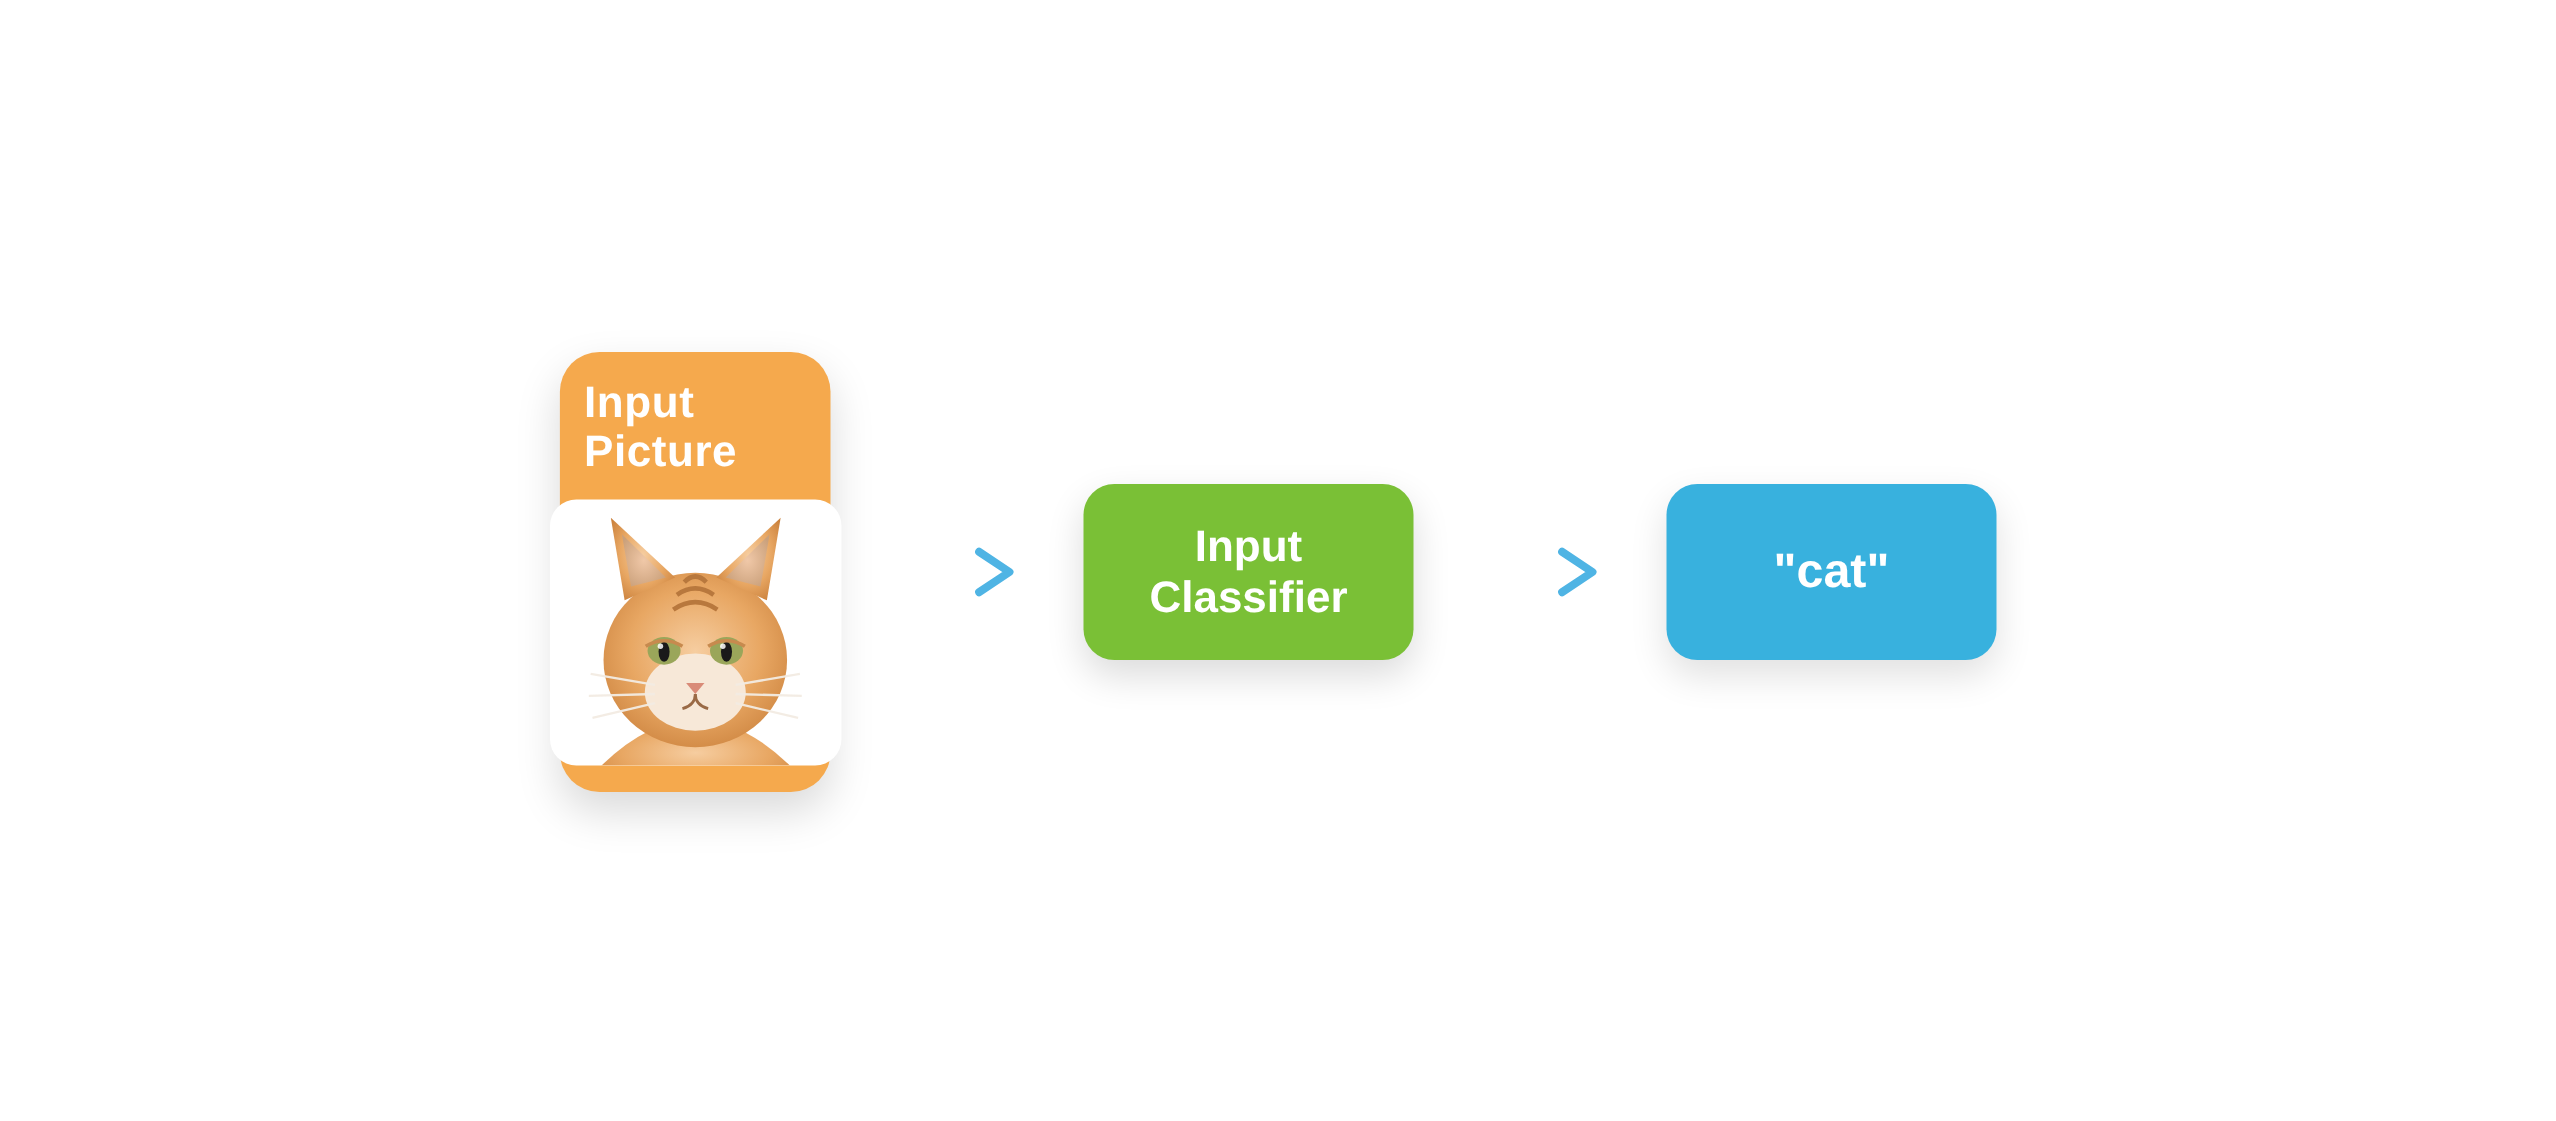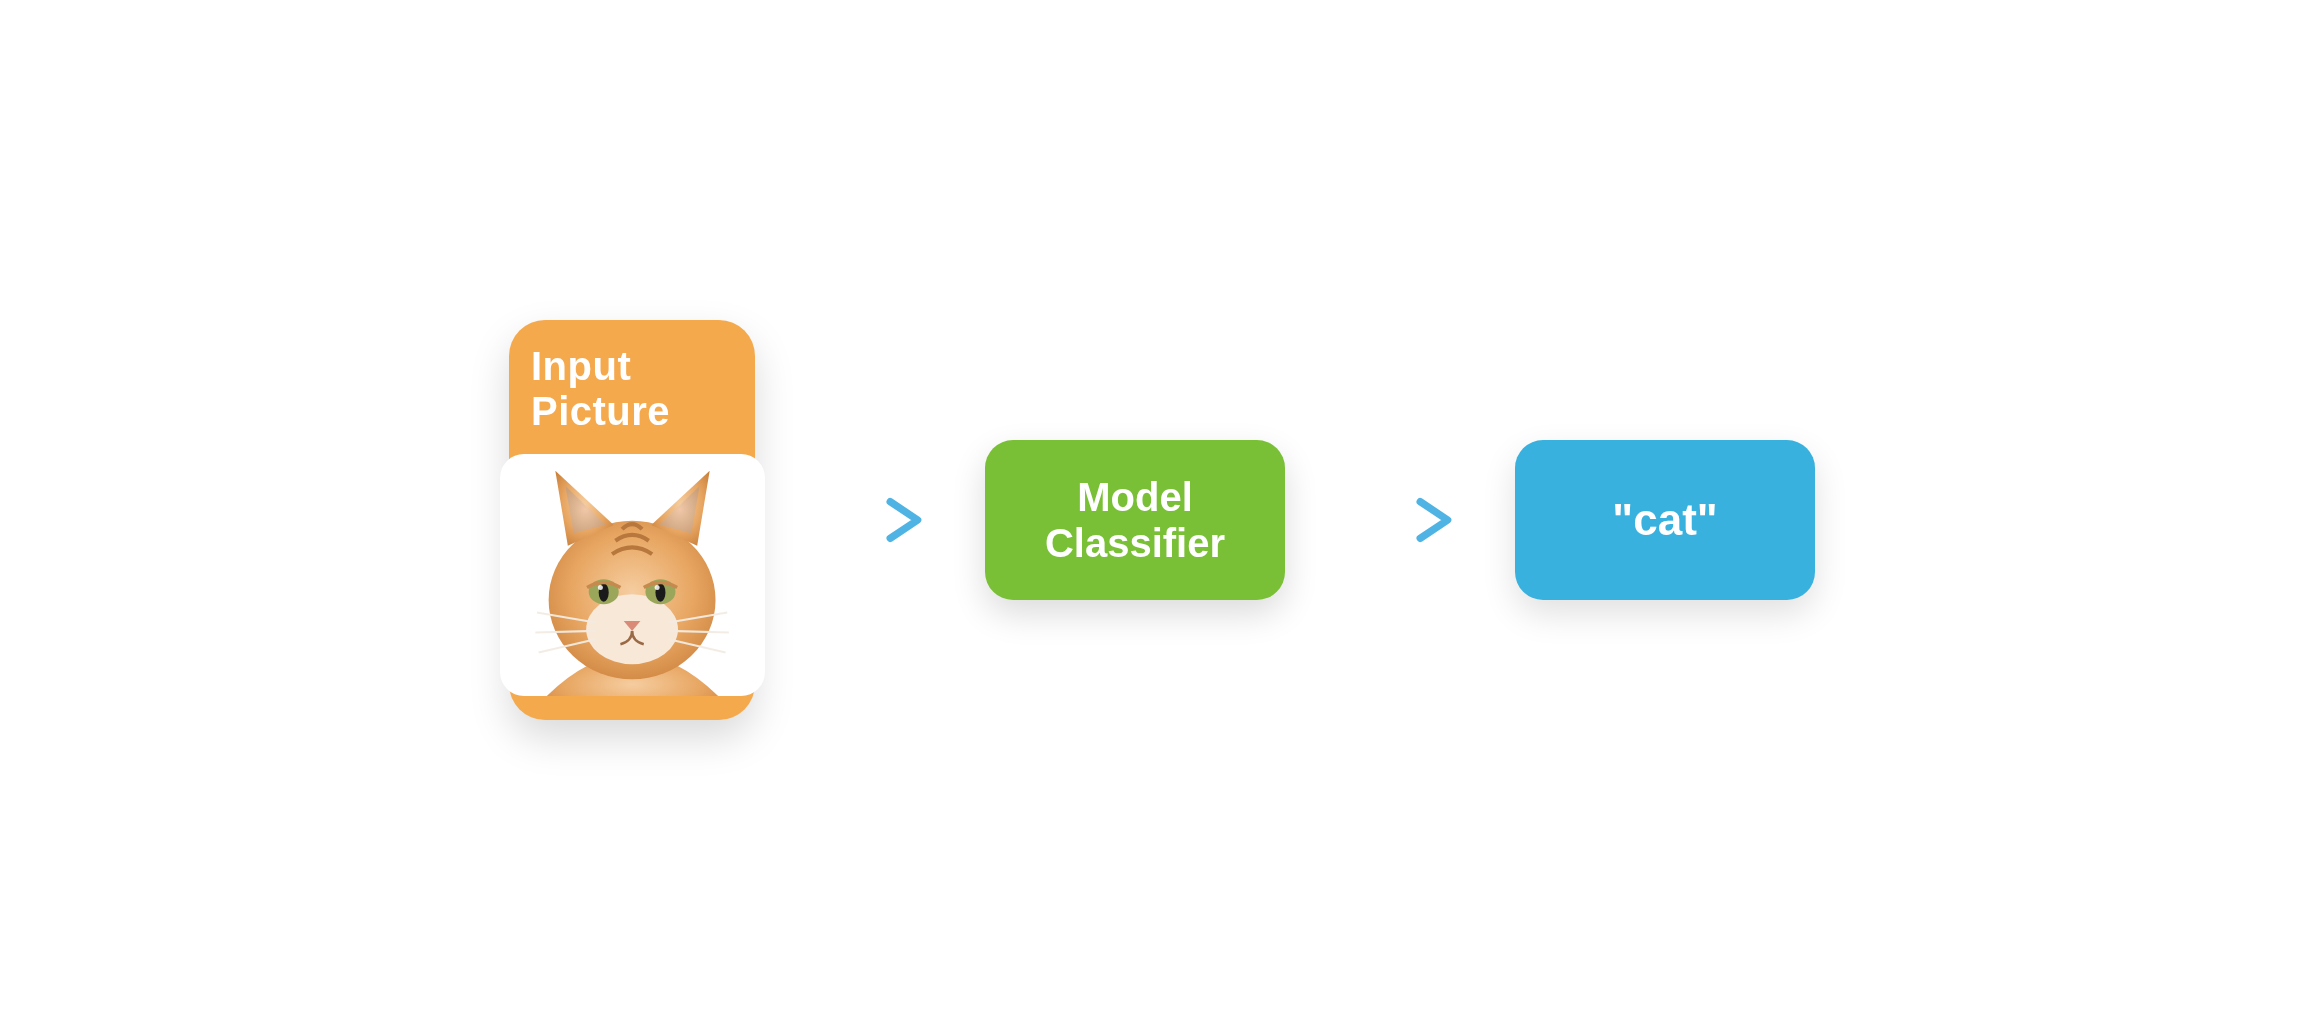--- a/index.html
+++ b/index.html
@@ -178,21 +178,21 @@
           <stop offset="0%" stop-color="#bfe5f5"></stop>
           <stop offset="100%" stop-color="#4fb4e4"></stop>
         </linearGradient>
       </defs>
       <line x1="6" y1="30" x2="88" y2="30" stroke="url(#ag1)" stroke-width="8" stroke-linecap="round"></line>
       <path d="M82 10 L112 30 L82 50" fill="none" stroke="#4fb4e4" stroke-width="8" stroke-linecap="round" stroke-linejoin="round"></path>
     </svg>
 
     <div class="model-box">
       <div class="label">
-        <span>Model</span><br>
+        <span>Input</span><br>
         <span>Classifier</span>
       </div>
     </div>
 
     <svg class="arrow" viewBox="0 0 120 60">
       <defs>
         <linearGradient id="ag2" x1="0%" y1="0%" x2="100%" y2="0%">
           <stop offset="0%" stop-color="#bfe5f5"></stop>
           <stop offset="100%" stop-color="#4fb4e4"></stop>
         </linearGradient>

